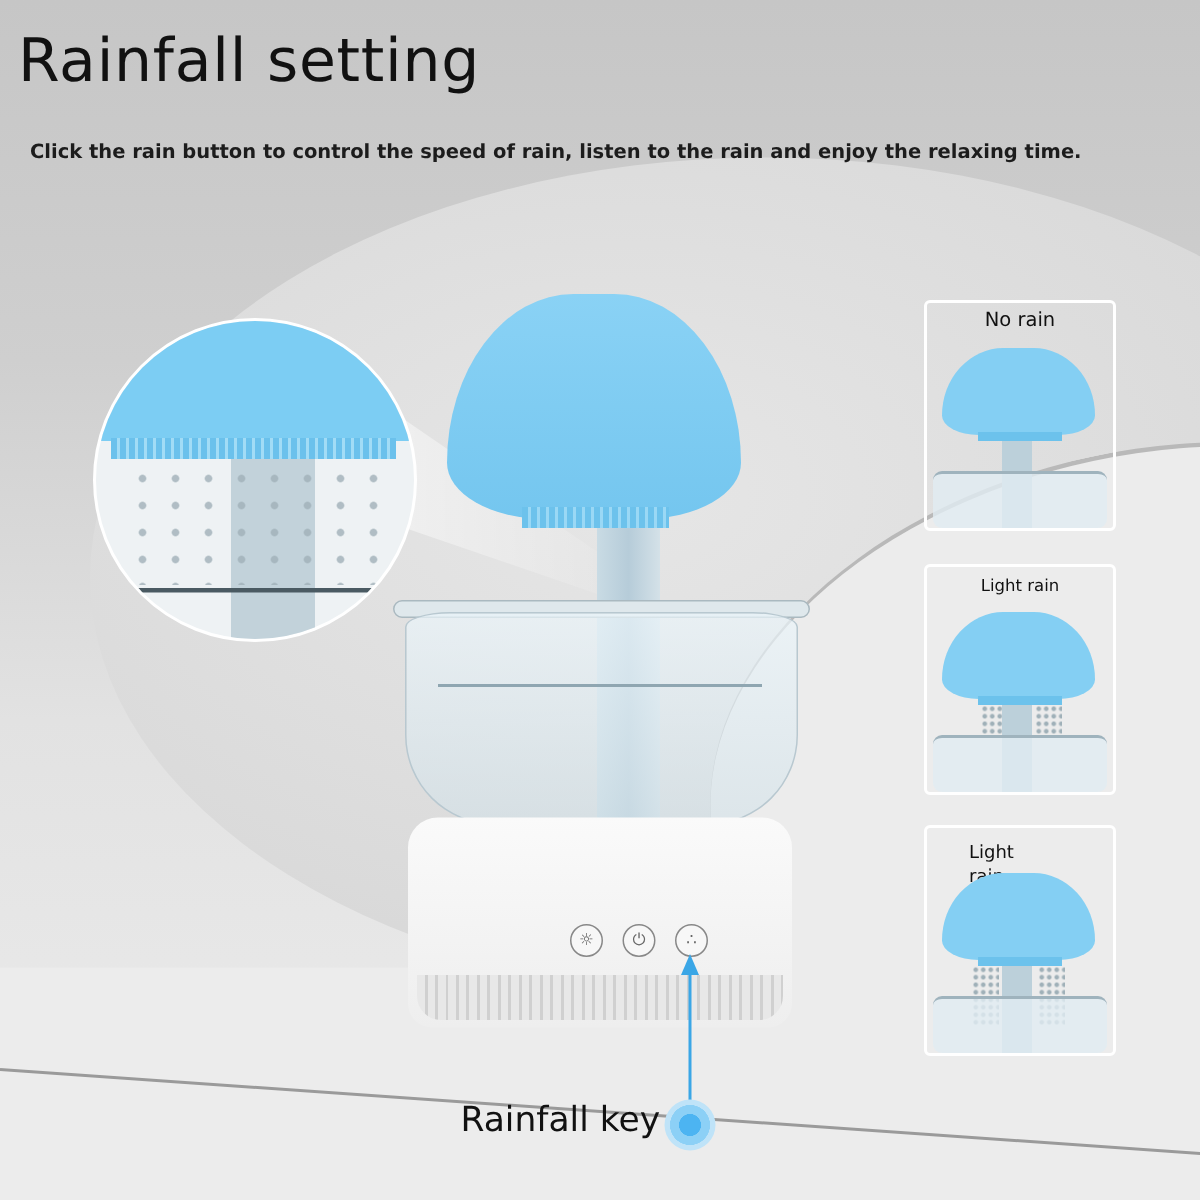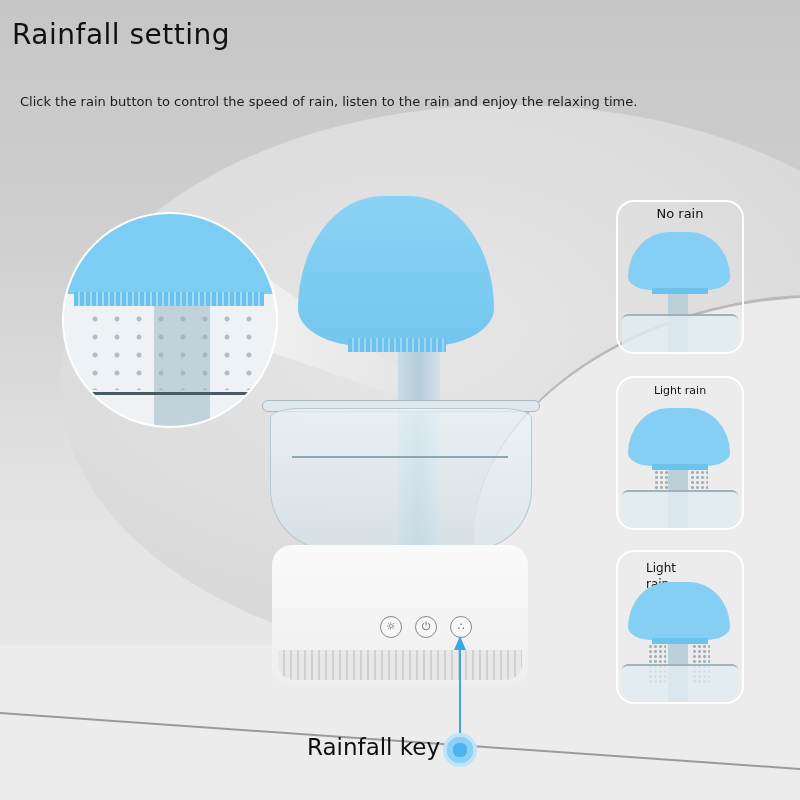--- a/index.html
+++ b/index.html
@@ -5,22 +5,22 @@
     html, body { margin:0; padding:0; }
     body { width:800px; height:800px; overflow:hidden; position:relative;
       font-family: "DejaVu Sans", sans-serif;
       background: linear-gradient(180deg, #c6c6c6 0%, #cfcfcf 30%, #e2e2e2 60%, #ececec 100%); }
     .arc1 { position:absolute; left:60px; top:105px; width:900px; height:560px; border-radius:50%;
       background: radial-gradient(ellipse at 40% 40%, #e6e6e6 0%, #dadada 60%, #d0d0d0 100%); }
     .arc2 { position:absolute; left:470px; top:300px; width:600px; height:400px; border-radius:50%;
       background:#ececec; border-top:3px solid #b9b9b9; transform:rotate(-12deg); }
     .floor { position:absolute; left:0; top:645px; width:800px; height:160px; background:#ececec; }
     .floor-line { position:absolute; left:0; top:712px; width:820px; height:2px; background:#9a9a9a; transform:rotate(4deg); transform-origin:left; }
-    .title { position:absolute; left:12px; top:18px; font-size:28px; color:#111; letter-spacing:0.5px; }
-    .subtitle { position:absolute; left:20px; top:94px; font-size:13px; color:#1c1c1c; }
+    .title { position:absolute; left:12px; top:18px; font-size:40px; color:#111; letter-spacing:0.5px; }
+    .subtitle { position:absolute; left:20px; top:94px; font-size:13px; color:#1c1c1c;font-weight:bold; }
 
     .cloud { position:absolute; background:#7fcdf2; }
     .main-cloud { left:298px; top:196px; width:196px; height:150px; border-radius:90px 90px 70px 70px / 120px 120px 40px 40px;
       background: linear-gradient(180deg,#8ad2f5,#74c6ef); }
     .main-fringe { position:absolute; left:348px; top:338px; width:98px; height:14px; background:repeating-linear-gradient(90deg,#6cc2ec 0 4px,#9ad8f5 4px 6px); }
     .stem { position:absolute; left:398px; top:350px; width:42px; height:260px;
       background: linear-gradient(90deg,#c9dbe4,#b6ccd9,#d4e1e8); }
     .jar { position:absolute; left:270px; top:408px; width:260px; height:140px;
       border-radius: 30px 30px 60px 60px / 10px 10px 60px 60px;
       background: linear-gradient(180deg, rgba(235,245,250,0.7), rgba(210,225,232,0.6));
@@ -43,21 +43,21 @@
       overflow:hidden; border:2px solid #ffffff; background:#eef2f4; }
     .zc-cloud { position:absolute; left:0; top:0; width:212px; height:80px; background:#7ccdf3; }
     .zc-fringe { position:absolute; left:10px; top:78px; width:190px; height:14px; background:repeating-linear-gradient(90deg,#6bc1ec 0 4px,#a2dcf6 4px 6px); }
     .zc-stem { position:absolute; left:90px; top:92px; width:56px; height:130px; background:#c2d2da; }
     .zc-line { position:absolute; left:10px; top:178px; width:200px; height:3px; background:#4a5a62; }
     .drops { position:absolute; left:20px; top:96px; width:180px; height:80px;
       background-image: radial-gradient(circle, #a0b0b8 0 2px, transparent 3px); background-size:22px 18px; opacity:0.8; }
     .zoom-cone { position:absolute; left:270px; top:280px; width:140px; height:120px;
       background: linear-gradient(90deg, rgba(255,255,255,0.45), rgba(255,255,255,0.05)); clip-path: polygon(0 0,100% 80%,100% 100%,0 60%); }
 
-    .card { position:absolute; left:616px; width:124px; height:150px; border:2px solid #fff; border-radius:18px; overflow:hidden; }
+    .card { position:absolute; left:616px; width:124px; height:150px; border:2px solid #fff; border-radius:4px; overflow:hidden; }
     .card-label { position:absolute; left:0; width:100%; text-align:center; font-size:13px; color:#111; top:4px; }
     .card-label.heavy { text-align:left; left:28px; line-height:16px; top:8px; font-size:12px; }
     .card-cloud { position:absolute; left:10px; top:30px; width:102px; height:58px; background:#84cff3;
       border-radius: 50px 50px 30px 30px / 55px 55px 16px 16px; }
     .card-fringe { position:absolute; left:34px; top:86px; width:56px; height:6px; background:#6cc2ec; }
     .card-stem { position:absolute; left:50px; top:92px; width:20px; height:60px; background:#bcd0da; }
     .card-jar { position:absolute; left:4px; top:112px; width:116px; height:36px; background:rgba(225,236,242,0.8); border-top:2px solid #9fb3bd; border-radius:6px; }
     .card-rain { position:absolute; top:92px; width:18px; height:22px; background-image: radial-gradient(circle,#9fb0b8 0 1px,transparent 2px); background-size:5px 5px; }
   </style>
 </head>

